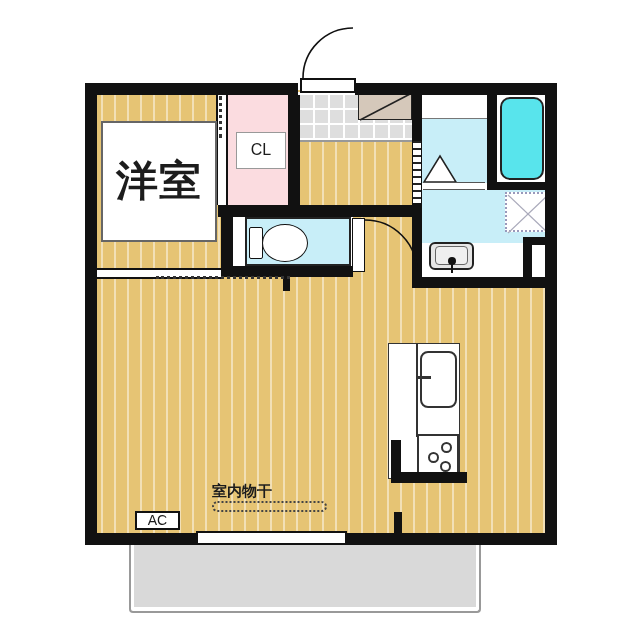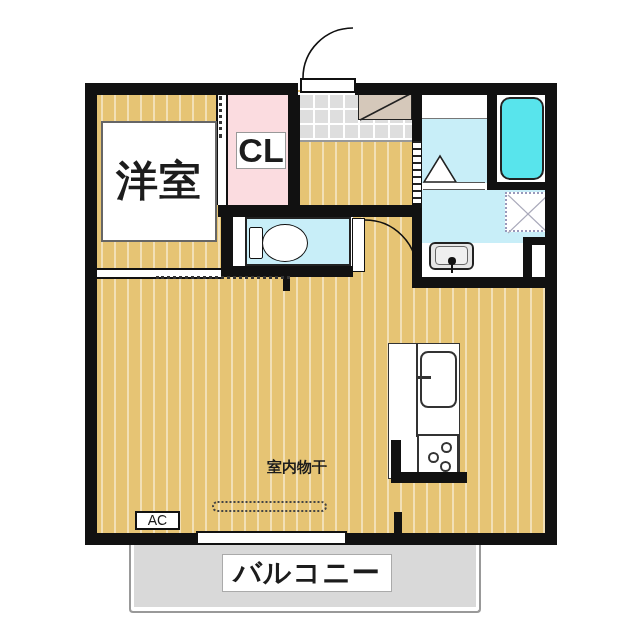--- a/index.html
+++ b/index.html
@@ -116,27 +116,24 @@
   <div class="abs" style="left:360px;top:215px;width:62px;height:62px;">
     <svg width="62" height="62" viewBox="0 0 62 62">
         <path d="M 5 5 A 52 52 0 0 1 57 57" fill="none" stroke="#111" stroke-width="1.6"></path>
       </svg>
   </div>
 
   <div class="abs labelbox" style="left:101px;top:121px;width:116px;height:121px;">
     <div class="jp" style="font-size:42px;">洋室</div>
   </div>
   <div class="abs labelbox" style="left:236px;top:132px;width:50px;height:37px;border:1px solid #999;">
-    <div style="font-size:34px;font-weight:bold;">CL</div>
+    <div style="font-size:16px;">CL</div>
   </div>
-  <div class="abs" style="left:212px;top:458px;width:115px;height:18px;font-size:15px;font-weight:600;text-align:right;">室内物干</div>
+  <div class="abs" style="left:212px;top:482px;width:115px;height:18px;font-size:15px;font-weight:600;text-align:left;">室内物干</div>
   <div class="abs" style="left:212px;top:501px;width:115px;height:11px;border:2px dotted #444;border-radius:6px;"></div>
   <div class="abs labelbox" style="left:135px;top:511px;width:45px;height:19px;border:2px solid #111;">
     <div style="font-size:14px;">AC</div>
   </div>
 
   <div class="abs" style="left:129px;top:545px;width:352px;height:68px;background:#fff;border:2px solid #999;border-top:none;border-radius:0 0 4px 4px;"></div>
   <div class="abs" style="left:134px;top:545px;width:342px;height:62px;background:var(--balcony-gray,#d9d9d9);"></div>
-  <div class="abs labelbox" style="left:222px;top:554px;width:170px;height:38px;border:1px solid #aaa;">
-    <div class="jp" style="font-size:28px;">バルコニー</div>
-  </div>
 
 </div>
 
 </body></html>

